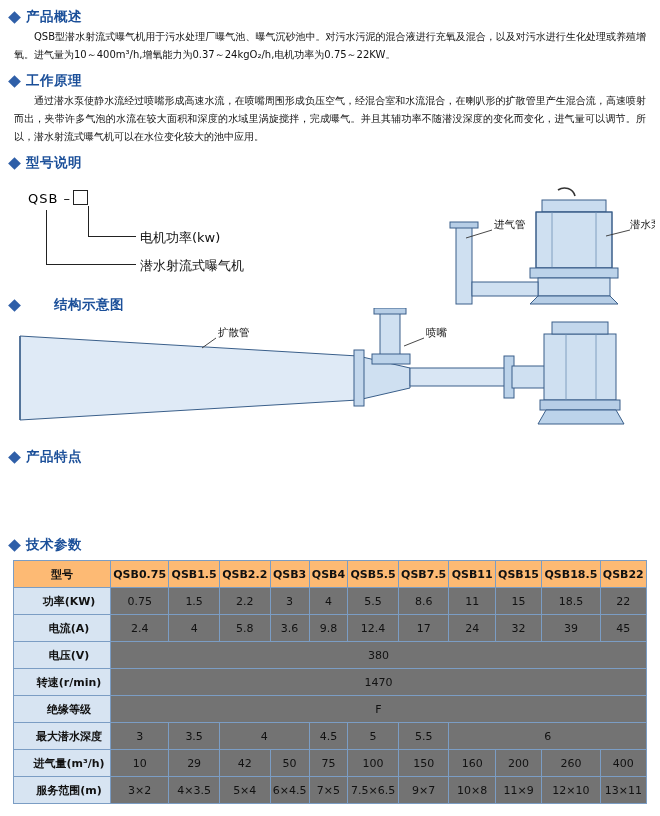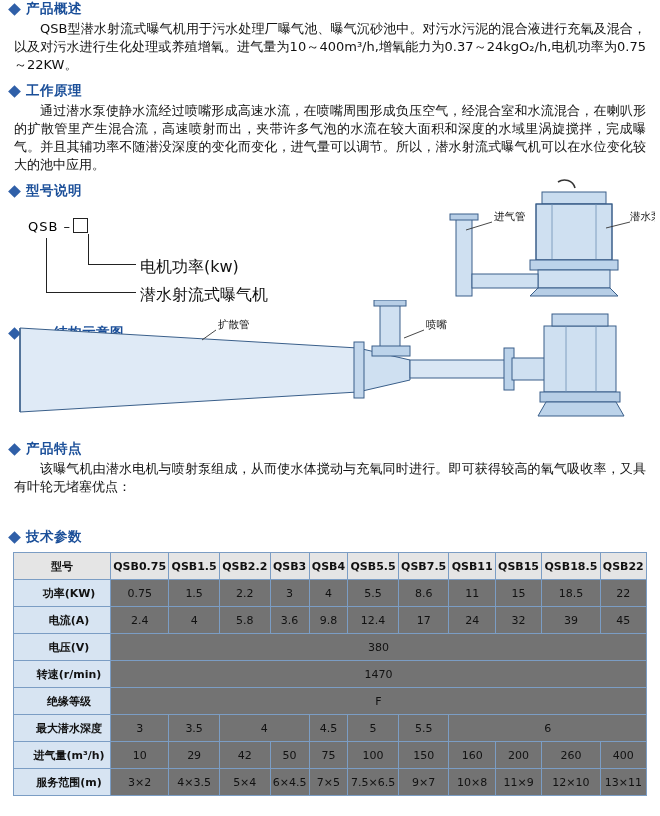--- a/index.html
+++ b/index.html
@@ -17,66 +17,66 @@
   .sec-head{display:flex;align-items:center;margin:0 0 2px 10px;}
   .diamond{
     width:9px;height:9px;background:#2f5fa8;
     transform:rotate(45deg);margin-right:7px;flex:none;
   }
   .sec-title{
     font-size:13.5px;font-weight:bold;color:#1b4f99;
     letter-spacing:.5px;
   }
   .para{
-    font-size:13px;line-height:18px;color:#111;
+    font-size:10px;line-height:18px;color:#111;
     margin:2px 14px 8px 14px;text-align:justify;
     text-indent:2em;
   }
 
   
   .model-wrap{position:relative;height:116px;margin:4px 0 0 0;}
   .model-code{
     position:absolute;left:28px;top:14px;
     font-size:13px;letter-spacing:1px;
   }
   .model-box{
     display:inline-block;width:13px;height:13px;
     border:1px solid #222;vertical-align:-2px;margin-left:2px;
   }
   .lead{position:absolute;background:#222;}
   .lead.v{width:1px;}
   .lead.h{height:1px;}
-  .lead-label{position:absolute;font-size:16px;color:#111;}
+  .lead-label{position:absolute;font-size:13px;color:#111;}
 
   
   .fig-top{position:absolute;left:330px;top:178px;width:325px;height:120px;}
   .fig-struct{position:absolute;left:6px;top:300px;width:648px;height:132px;}
 
   
   table{
     border-collapse:collapse;margin:6px auto 0 auto;
     width:634px;font-size:11px;
   }
   th,td{
     border:1px solid #7b9dc4;
     text-align:center;
     height:26px;
     padding:0 2px;
     color:#111;
   }
-  th{background:#e5e5e5;font-weight:bold;}
+  th{background:#fdba74;font-weight:bold;}
   td.rowhead{background:#d7e4f2;font-weight:bold;width:78px;padding-left:16px;}
   td.val{background:#737373;}
 </style>
 </head>
 <body>
 
 <div class="page">
 
-  <div class="sec-head" style="">
+  <div class="sec-head" style="margin-top:8px;">
     <span class="diamond"></span>
     <span class="sec-title">产品概述</span>
   </div>
   <div class="para">QSB型潜水射流式曝气机用于污水处理厂曝气池、曝气沉砂池中。对污水污泥的混合液进行充氧及混合，以及对污水进行生化处理或养殖增氧。进气量为10～400m³/h,增氧能力为0.37～24kgO₂/h,电机功率为0.75～22KW。</div>
 
   <div class="sec-head">
     <span class="diamond"></span>
     <span class="sec-title">工作原理</span>
   </div>
   <div class="para">通过潜水泵使静水流经过喷嘴形成高速水流，在喷嘴周围形成负压空气，经混合室和水流混合，在喇叭形的扩散管里产生混合流，高速喷射而出，夹带许多气泡的水流在较大面积和深度的水域里涡旋搅拌，完成曝气。并且其辅功率不随潜没深度的变化而变化，进气量可以调节。所以，潜水射流式曝气机可以在水位变化较大的池中应用。</div>
@@ -157,21 +157,20 @@
     <text x="212" y="28" font-size="10.5" font-family="DejaVu Sans" fill="#111">扩散管</text>
     <line x1="398" y1="38" x2="418" y2="30" stroke="#333" stroke-width="0.9"></line>
     <text x="420" y="28" font-size="10.5" font-family="DejaVu Sans" fill="#111">喷嘴</text>
   </svg>
 
   <div style="position:absolute;left:0;top:440px;width:660px;">
     <div class="sec-head">
       <span class="diamond"></span>
       <span class="sec-title">产品特点</span>
     </div>
-    <div class="para">该曝气机由潜水电机与喷射泵组成，从而使水体搅动与充氧同时进行。即可获得较高的氧气吸收率，又具有叶轮无堵塞优点：</div>
   </div>
 
   <div style="position:absolute;left:0;top:528px;width:660px;">
     <div class="sec-head">
       <span class="diamond"></span>
       <span class="sec-title">技术参数</span>
     </div>
     <table>
       <thead>
         <tr>

